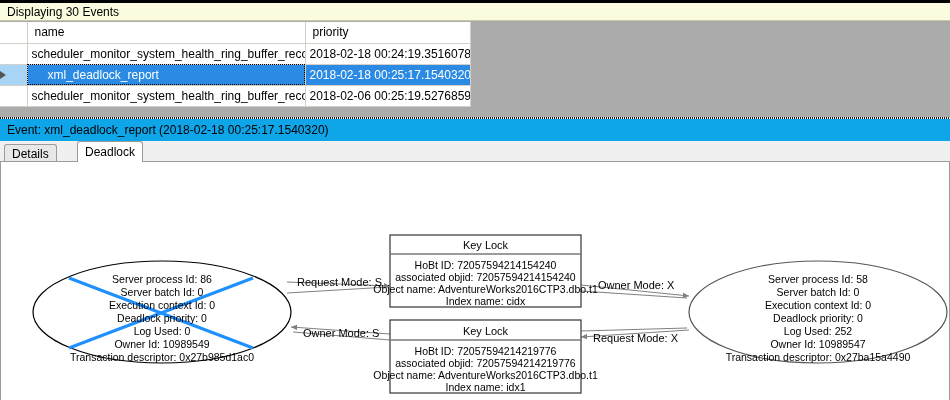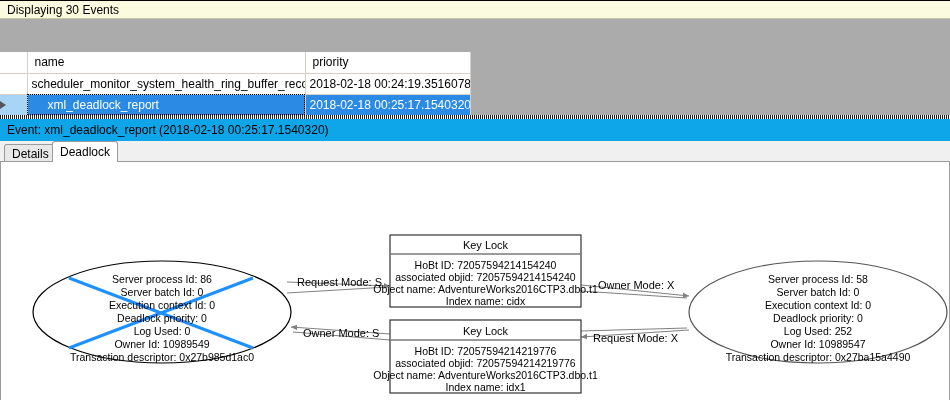--- a/index.html
+++ b/index.html
@@ -7,26 +7,26 @@
     width:950px;height:400px;overflow:hidden;
     background:#ffffff;
     font-family:"Liberation Sans","DejaVu Sans",sans-serif;
     font-size:12px;color:#000;
     -webkit-font-smoothing:antialiased;
   }
   #app{position:relative;width:950px;height:400px;}
 
   
   .grid-panel{position:absolute;left:0;top:0;width:950px;height:118px;background:#ababab;
-    border-top:1px solid #000000;box-sizing:border-box;}
+    border-top:3px solid #000000;box-sizing:border-box;}
   .grid-caption{position:absolute;left:0;top:0;width:950px;height:18px;
     background:#fbfbe0;border-bottom:1px solid #c8c8a9;box-sizing:border-box;
     padding:2px 0 0 7px;font-size:12px;color:#000;}
   .grid-body{position:absolute;left:0;top:19px;width:950px;height:98px;background:#ababab;}
-  table.evgrid{border-collapse:collapse;table-layout:fixed;background:#fff;margin-top:32px;}
+  table.evgrid{border-collapse:collapse;table-layout:fixed;background:#fff;}
   table.evgrid th,table.evgrid td{
     border-right:1px solid #d4d0c8;border-bottom:1px solid #d4d0c8;
     font-weight:normal;text-align:left;font-size:12px;height:21px;
     padding:0 4px;box-sizing:border-box;white-space:nowrap;overflow:hidden;
     background:#fff;
   }
   table.evgrid th{background:#fff;color:#000;padding-left:7px;}
   .col-sel{width:27px;min-width:27px;max-width:27px;padding:0 !important;text-align:center;}
   .col-name{width:278px;min-width:278px;max-width:278px;}
   .col-ts{width:165px;min-width:165px;max-width:165px;}
@@ -40,21 +40,21 @@
     background-image:repeating-linear-gradient(90deg,#000 0 1px,#fff 1px 2px);
     background-size:2px 2px;opacity:.85;}
 
   
   .event-head{position:absolute;left:0;top:119px;width:950px;height:22px;
     background:#0ea5e9;padding:4px 0 0 7px;box-sizing:border-box;font-size:12px;}
   .tabstrip{position:absolute;left:0;top:141px;width:950px;height:21px;background:#f0f0f0;}
   .tab{position:absolute;top:3px;height:18px;box-sizing:border-box;
     border:1px solid #9b9b9b;border-bottom:none;background:#e8e8e8;
     border-radius:3px 3px 0 0;padding:2px 7px 0 7px;font-size:12px;color:#000000;}
-  .tab.active{top:0;height:21px;background:#fff;border-color:#9b9b9b;z-index:3;padding-top:3px;}
+  .tab.active{top:0;height:21px;background:#fff;border-color:#9b9b9b;z-index:3;padding-top:3px;margin-left:25px;}
   .tab.t1{left:4px;}
   .tab.t2{left:52px;}
   .tabline{position:absolute;left:0;top:161px;width:950px;height:1px;background:#9b9b9b;}
 
   
   .graph{position:absolute;left:0;top:162px;width:950px;height:238px;background:#fff;
     border-left:1px solid #9b9b9b;border-right:1px solid #9b9b9b;box-sizing:border-box;}
   svg.gfx{position:absolute;left:0;top:0;width:950px;height:238px;}
 
   .ntext{font-family:"Liberation Sans","DejaVu Sans",sans-serif;font-size:10.5px;fill:#000;}

